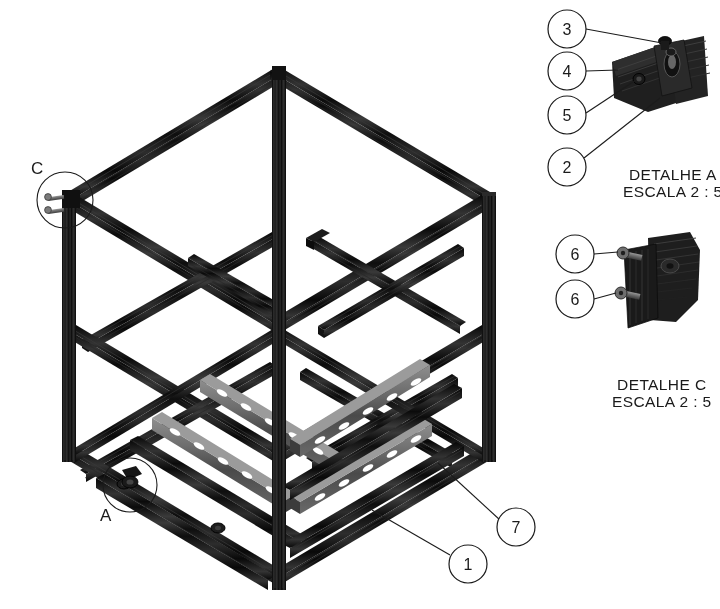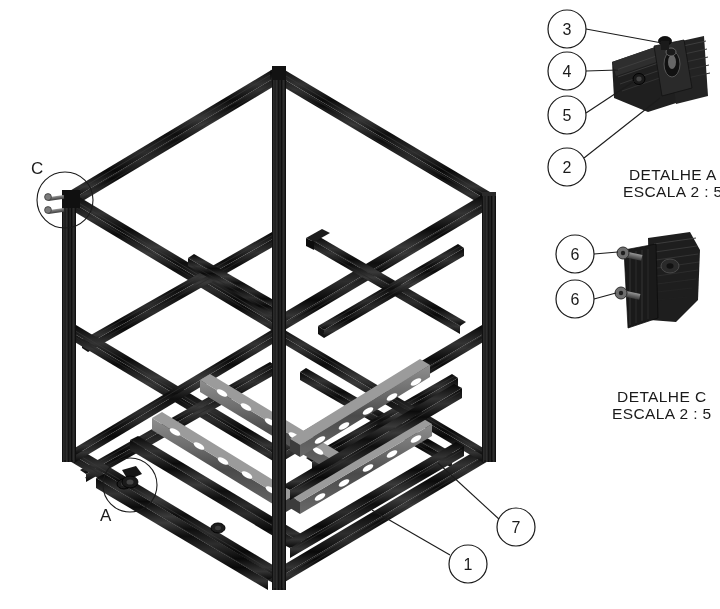--- a/index.html
+++ b/index.html
@@ -29,21 +29,21 @@
     font-family: "Liberation Sans", sans-serif;
     font-size: 15.5px;
     letter-spacing: 0.4px;
     color: #1a1a1a;
     line-height: 17px;
     white-space: nowrap;
     text-align: center;
   }
   .detail-title .ln2 { display: block; }
   #detail-a-title { left: 606px; top: 166px; margin-left: 17px; }
-  #detail-c-title { left: 612px; top: 388px; }
+  #detail-c-title { left: 612px; top: 376px; }
   .section-letter {
     position: absolute;
     font-family: "Liberation Sans", sans-serif;
     font-size: 17px;
     color: #1b1b1b;
   }
   #section-letter-c { left: 31px; top: 159px; }
   #section-letter-a { left: 100px; top: 506px; }
   .balloon-num {
     font-family: "Liberation Sans", sans-serif;

